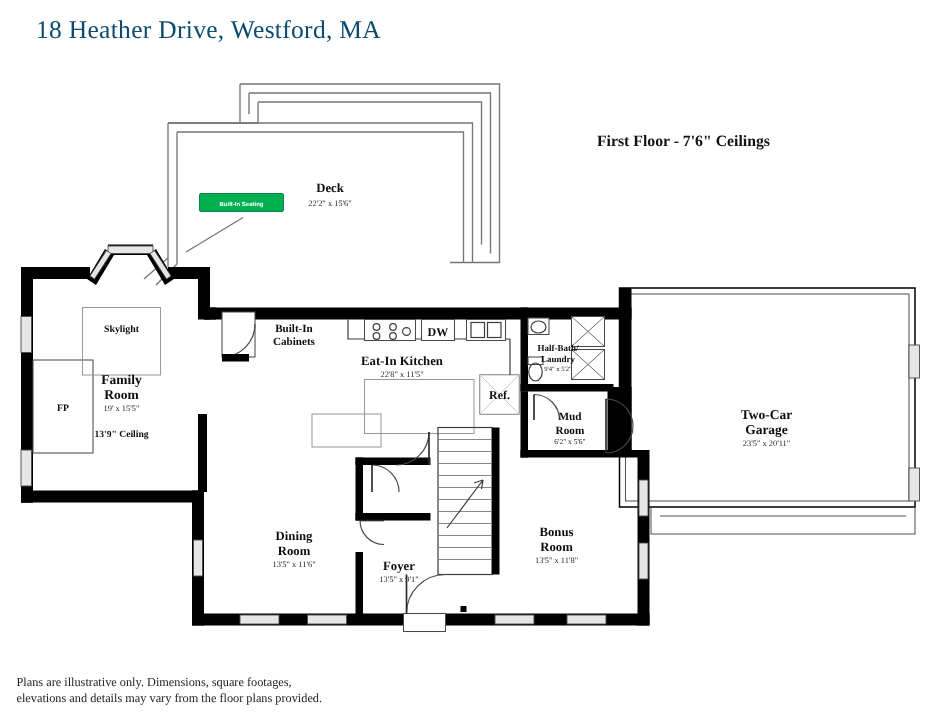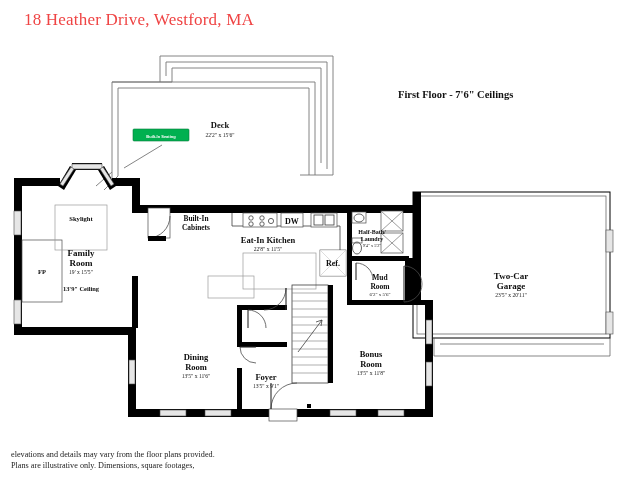--- a/index.html
+++ b/index.html
@@ -15,21 +15,21 @@
     color: #1a1a1a;
     overflow: hidden;
   }
   #page-title {
     position: absolute;
     left: 24px;
     top: 10px;
     font-size: 17px;
     font-weight: normal;
     letter-spacing: 0.2px;
-    color: #ef4444;
+    color: #0c4a6e;
     white-space: nowrap;
   }
   #floor-label {
     position: absolute;
     left: 398px;
     top: 89px;
     font-size: 10.5px;
     font-weight: bold;
     color: #111;
     white-space: nowrap;
@@ -360,15 +360,15 @@
   </g>
 
   <g>
     <rect x="307" y="404" width="4" height="4" fill="#000"></rect>
     <rect x="136" y="205" width="8" height="8" fill="#000"></rect>
   </g>
 
 </svg>
 
 <div id="disclaimer">
+  <div>Plans are illustrative only. Dimensions, square footages,</div>
   <div>elevations and details may vary from the floor plans provided.</div>
-  <div>Plans are illustrative only. Dimensions, square footages,</div>
 </div>
 
 </body></html>

